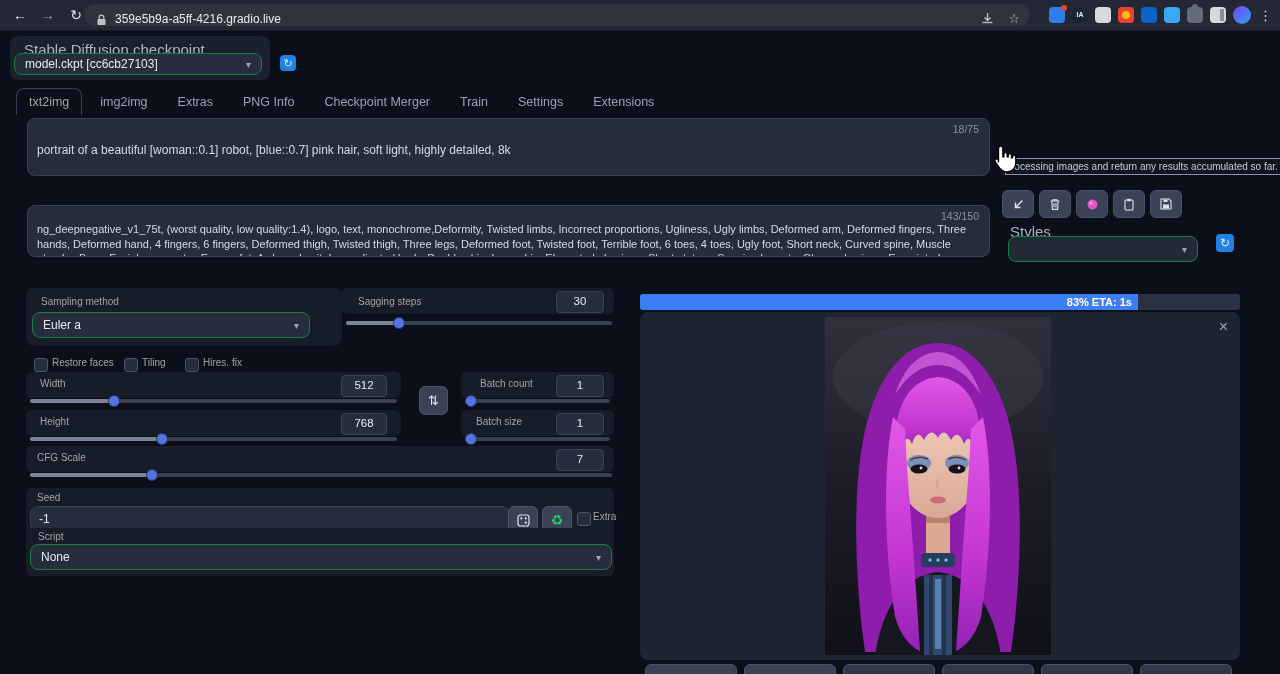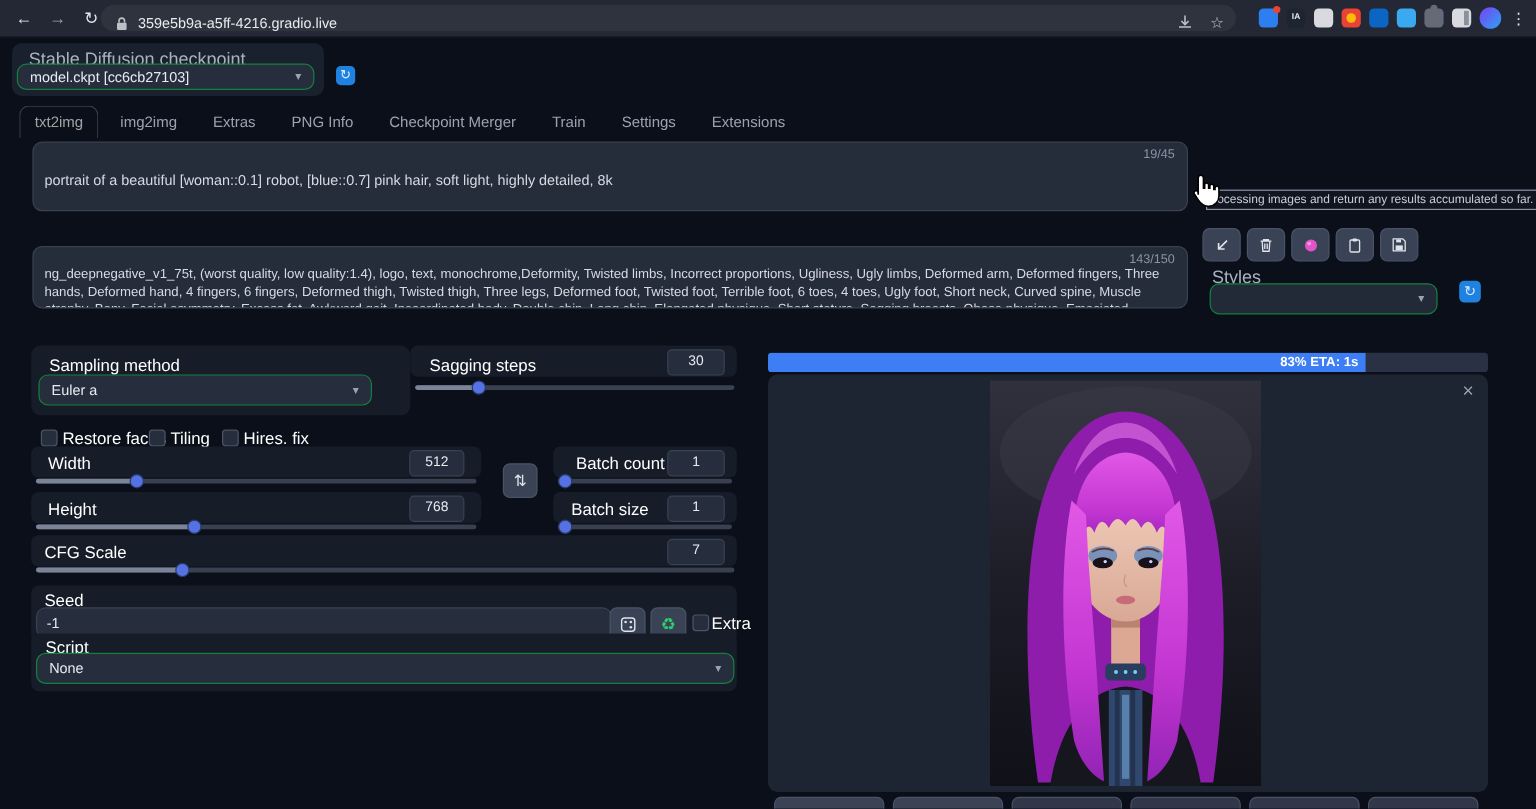--- a/index.html
+++ b/index.html
@@ -14,21 +14,21 @@
            background:#2e333e;display:flex;align-items:flex-end;font-size:12px;color:#e8eaed}
   .extico{width:16px;height:16px;border-radius:4px;margin-left:7px;position:relative;flex:none}
   
   .panel{position:absolute;background:#1a212e;border-radius:8px}
   .strip{position:absolute;background:#161c28;border-radius:6px}
   .sel{position:absolute;background:#262e3d;border:1px solid #15803d;border-radius:8px;
        font-size:12px;color:#e7eaf0;display:flex;align-items:center;padding:0 10px;box-sizing:border-box}
   .sel .chev{margin-left:auto;color:#9ca3af;font-size:10px}
   .vbox{position:absolute;background:#262e3d;border:1px solid #3a4150;border-radius:4px;
         font-size:11.5px;color:#e7eaf0;text-align:center;line-height:19px}
-  .lbl{position:absolute;font-size:14px;color:#ffffff;white-space:nowrap}
+  .lbl{position:absolute;font-size:10px;color:#a3a3a3;white-space:nowrap}
   .smalllbl{position:absolute;font-size:15px;color:#aab2c0;white-space:nowrap}
   .tbox{position:absolute;background:#252c3a;border:1px solid #3a4150;border-radius:8px;box-sizing:border-box}
   .counter{position:absolute;top:4px;right:10px;font-size:10.5px;color:#8b93a5}
   .slider{position:absolute;height:14px}
   .slider .sl-track{position:absolute;left:0;right:0;top:5px;height:4px;background:#394050;border-radius:2px}
   .slider .sl-fill{position:absolute;left:0;top:5px;height:4px;background:#7b8497;border-radius:2px}
   .slider .sl-handle{position:absolute;top:1px;width:12px;height:12px;border-radius:50%;
                      background:#5472e4;border:1px solid #2a3b66;transform:translateX(-50%);box-sizing:border-box}
   .cb{position:absolute;width:12px;height:12px;background:#262e3d;border:1px solid #4b5563;border-radius:3px}
   .toolbtn{background:#3a4356;border:1px solid #4a5266;border-radius:6px;display:flex;
@@ -103,21 +103,21 @@
     <div class="tab">img2img</div>
     <div class="tab">Extras</div>
     <div class="tab">PNG Info</div>
     <div class="tab">Checkpoint Merger</div>
     <div class="tab">Train</div>
     <div class="tab">Settings</div>
     <div class="tab">Extensions</div>
   </div>
 
   <div class="tbox" style="left:27px;top:88px;width:963px;height:58px">
-    <div class="counter">19/45</div>
+    <div class="counter">18/75</div>
     <div style="padding:24px 10px 0 9px;font-size:12px;color:#d6dae3">portrait of a beautiful [woman::0.1] robot, [blue::0.7] pink hair, soft light, highly detailed, 8k</div>
   </div>
 
   <div class="tbox" style="left:27px;top:175px;width:963px;height:52px;overflow:hidden">
     <div class="counter">143/150</div>
     <div style="padding:16px 10px 0 9px;font-size:11px;line-height:14.5px;color:#d6dae3">ng_deepnegative_v1_75t, (worst quality, low quality:1.4), logo, text, monochrome,Deformity, Twisted limbs, Incorrect proportions, Ugliness, Ugly limbs, Deformed arm, Deformed fingers, Three hands, Deformed hand, 4 fingers, 6 fingers, Deformed thigh, Twisted thigh, Three legs, Deformed foot, Twisted foot, Terrible foot, 6 toes, 4 toes, Ugly foot, Short neck, Curved spine, Muscle atrophy, Bony, Facial asymmetry, Excess fat, Awkward gait, Incoordinated body, Double chin, Long chin, Elongated physique, Short stature, Sagging breasts, Obese physique, Emaciated,</div>
   </div>
 
 
   <div class="abs" style="left:1005px;top:128px;width:278px;height:15px;background:#10151f;border:1px solid #8b93a5;font-size:10px;line-height:15px;color:#c8cdd8;padding:0 5px;white-space:nowrap;overflow:hidden">rocessing images and return any results accumulated so far.</div>

